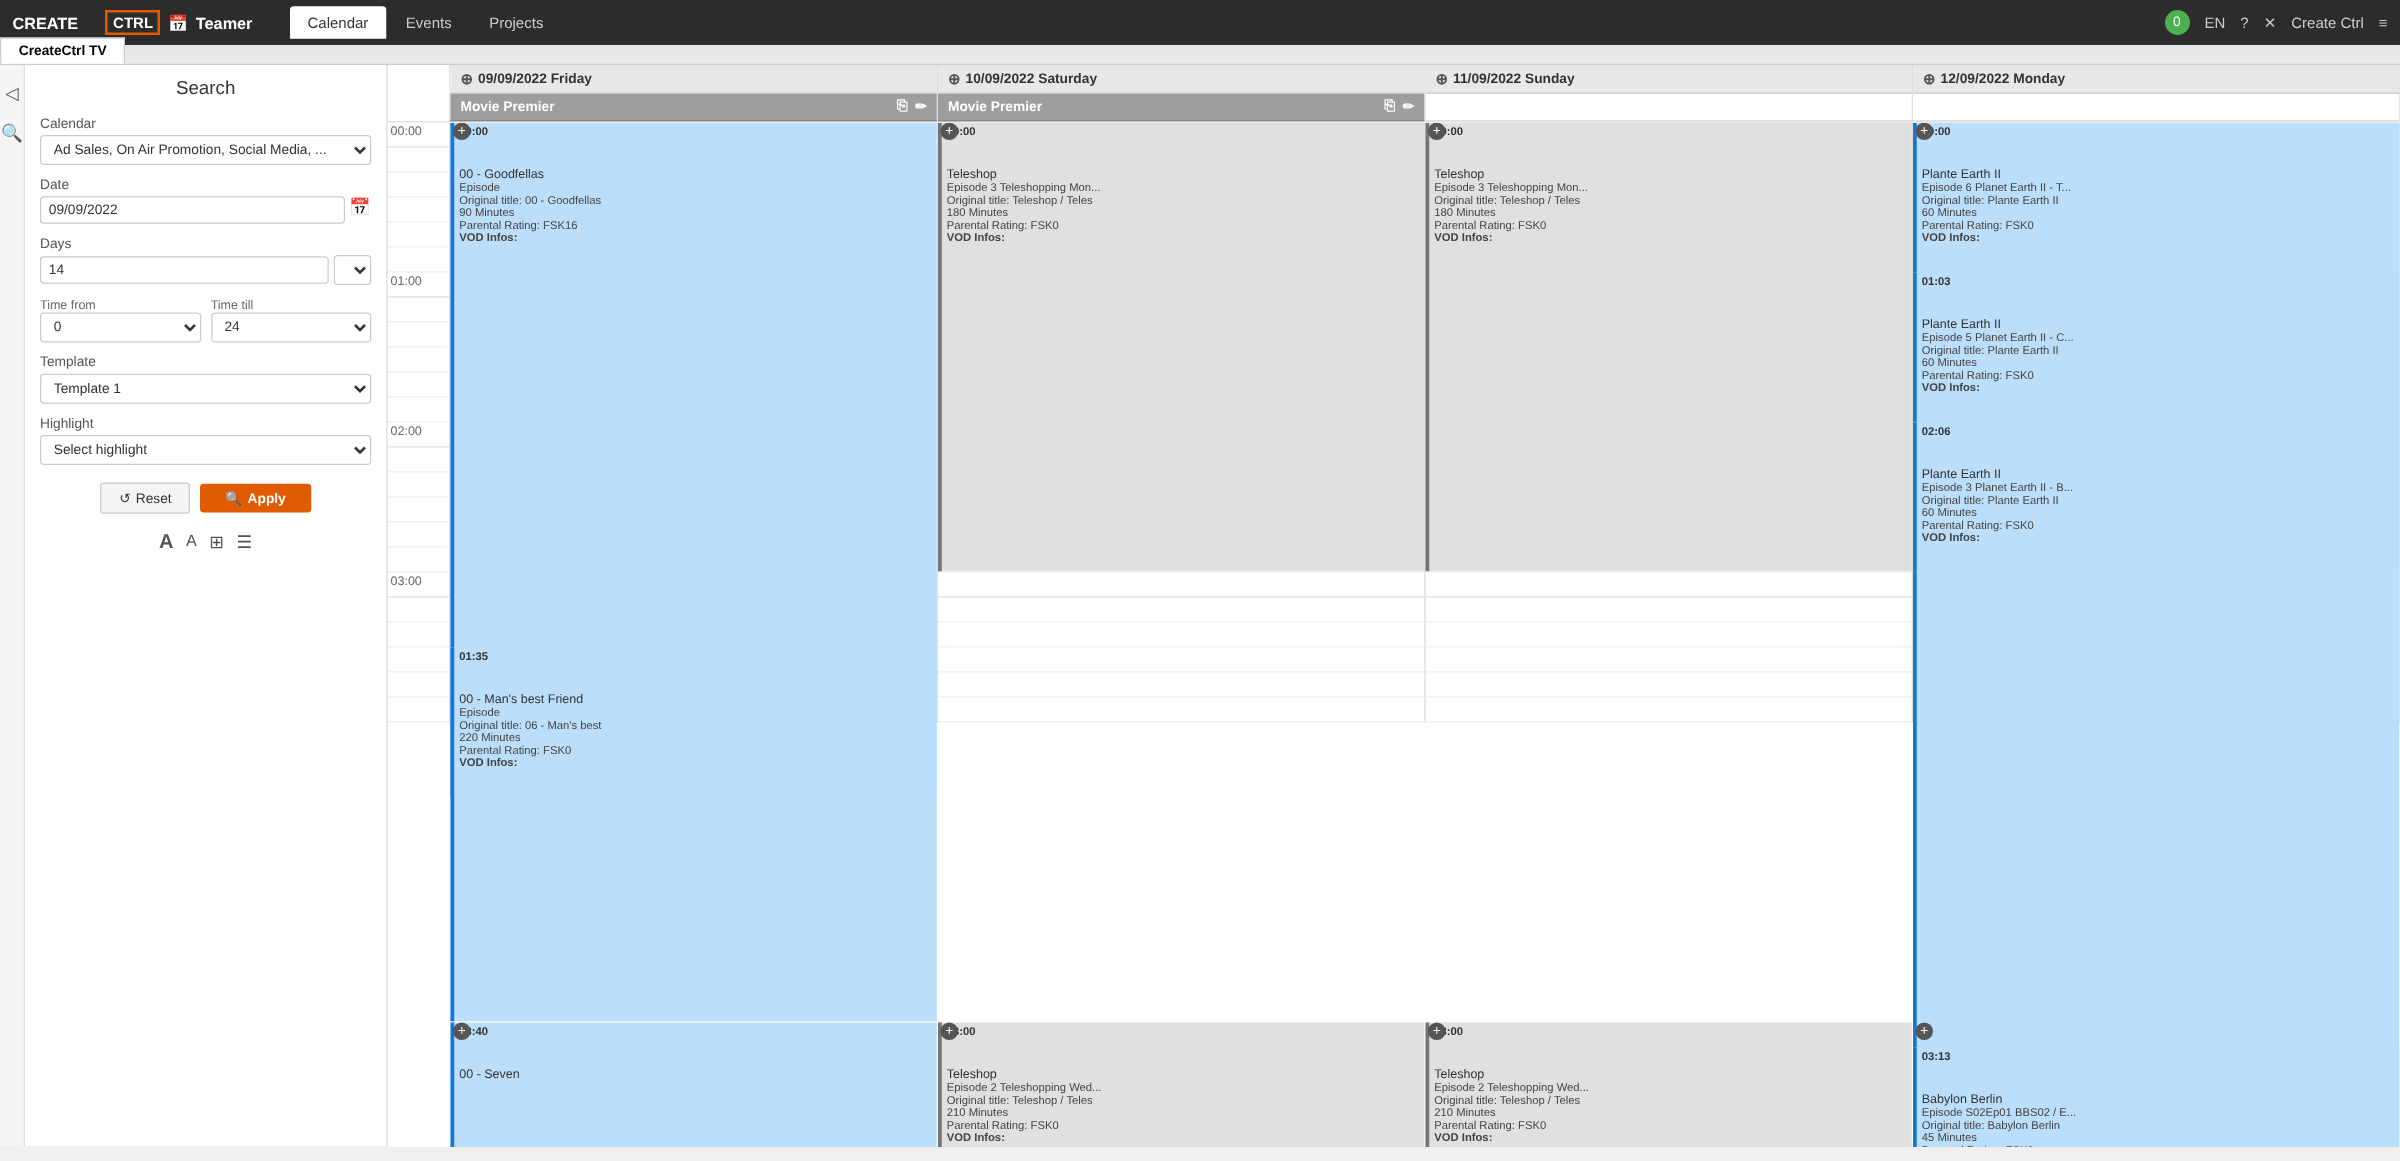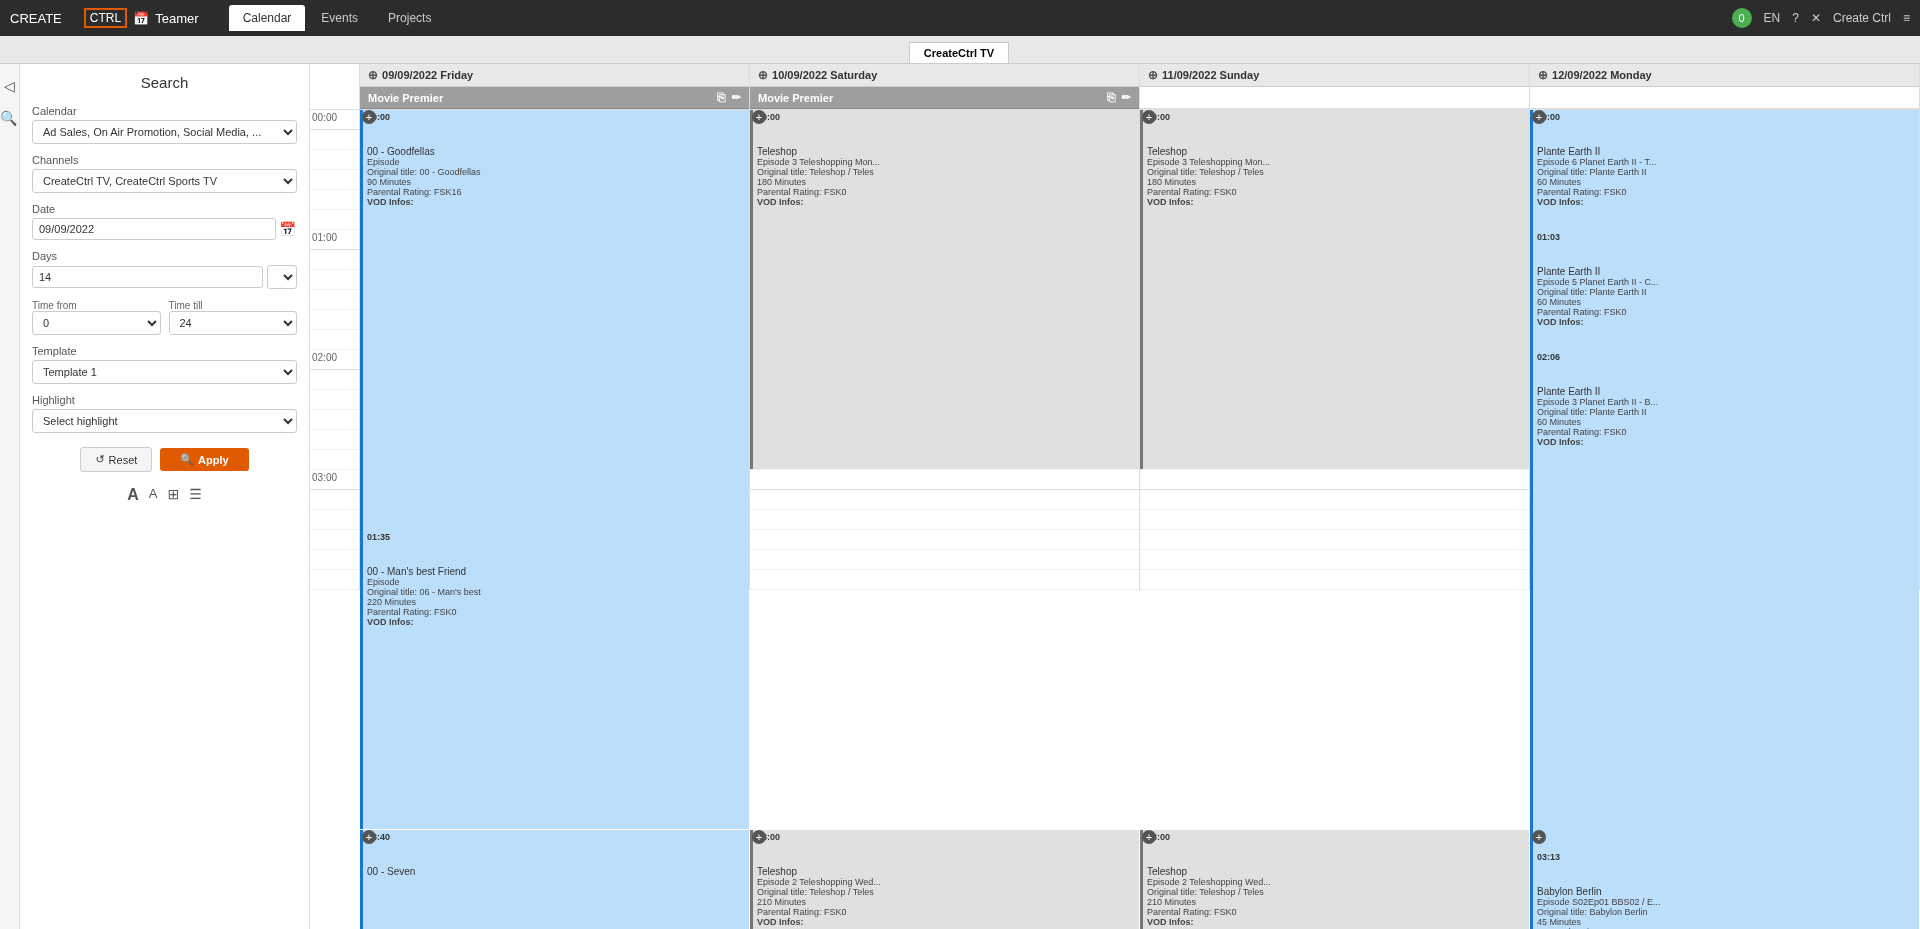--- a/index.html
+++ b/index.html
@@ -3,38 +3,38 @@
   <meta charset="utf-8">
   <style>
     * { box-sizing: border-box; margin: 0; padding: 0; }
     body { font-family: Arial, sans-serif; font-size: 11px; background: #f0f0f0; overflow: hidden; }
 
     
     .top-nav {
       display: flex; align-items: center; background: #2c2c2c; color: #fff;
       height: 36px; padding: 0 10px; gap: 10px;
     }
-    .top-nav .brand { display: flex; align-items: center; gap: 6px; font-size: 13px; font-weight: normal; }
+    .top-nav .brand { display: flex; align-items: center; gap: 6px; font-size: 13px; font-weight: bold; }
     .top-nav .brand .ctrl-box { border: 2px solid #e05a00; color: #fff; padding: 1px 4px; font-size: 12px; margin-left: 16px; }
     .top-nav .nav-tabs { display: flex; gap: 2px; margin-left: 20px; }
     .top-nav .nav-tab {
       padding: 6px 14px; font-size: 12px; color: #ccc; cursor: pointer;
       background: transparent; border: none; outline: none;
     }
     .top-nav .nav-tab.active { background: #fff; color: #333; border-radius: 3px 3px 0 0; }
     .top-nav .nav-right { margin-left: auto; display: flex; align-items: center; gap: 12px; font-size: 12px; color: #ccc; }
     .top-nav .notif-badge {
       background: #4caf50; color: #fff; border-radius: 50%; width: 20px; height: 20px;
       display: flex; align-items: center; justify-content: center; font-size: 11px;
     }
 
     
     .sub-nav {
       display: flex; background: #e8e8e8; border-bottom: 1px solid #ccc;
-      height: 28px; align-items: flex-end; justify-content: center;
+      height: 16px; align-items: flex-end;
     }
     .sub-nav .channel-tab {
       padding: 4px 14px; font-size: 11px; cursor: pointer; background: #d0d0d0;
       border: 1px solid #ccc; border-bottom: none; margin-right: 2px;
     }
     .sub-nav .channel-tab.active { background: #fff; font-weight: bold; }
 
     
     .main-layout { display: flex; height: calc(929px - 64px); }
 
@@ -43,21 +43,21 @@
       width: 290px; min-width: 290px; background: #fff; border-right: 1px solid #ddd;
       display: flex; flex-direction: column; padding: 10px 12px; gap: 10px;
       overflow-y: auto;
     }
     .sidebar h2 { font-size: 15px; font-weight: normal; text-align: center; color: #333; margin-bottom: 4px; }
     .sidebar .section-label { font-size: 11px; color: #555; margin-bottom: 3px; }
     .sidebar select, .sidebar input[type="text"] {
       width: 100%; padding: 4px 6px; border: 1px solid #ccc; border-radius: 3px;
       font-size: 11px; color: #333; background: #fff;
     }
-    .sidebar .date-row { display: flex; align-items: center; gap: 4px; }
+    .sidebar .date-row { display: flex; gap: 4px; }
     .sidebar .date-row input { flex: 1; }
     .sidebar .date-icon { font-size: 14px; color: #555; cursor: pointer; }
     .sidebar .days-row { display: flex; align-items: center; gap: 4px; }
     .sidebar .days-row input { flex: 1; }
     .sidebar .time-row { display: flex; gap: 8px; }
     .sidebar .time-col { flex: 1; }
     .sidebar .time-col label { font-size: 10px; color: #666; }
     .sidebar .time-col select { width: 100%; }
     .sidebar .btn-row { display: flex; gap: 8px; align-items: center; justify-content: center; margin-top: 4px; }
     .btn-reset {
@@ -173,26 +173,20 @@
   <div class="sidebar">
     <h2>Search</h2>
 
     <div>
       <div class="section-label">Calendar</div>
       <select>
         <option>Ad Sales, On Air Promotion, Social Media, ...</option>
       </select>
     </div>
 
-    <div>
-      <div class="section-label">Channels</div>
-      <select>
-        <option>CreateCtrl TV, CreateCtrl Sports TV</option>
-      </select>
-    </div>
 
     <div>
       <div class="section-label">Date</div>
       <div class="date-row">
         <input type="text" value="09/09/2022" style="">
         <span class="date-icon">📅</span>
       </div>
     </div>
 
     <div>

